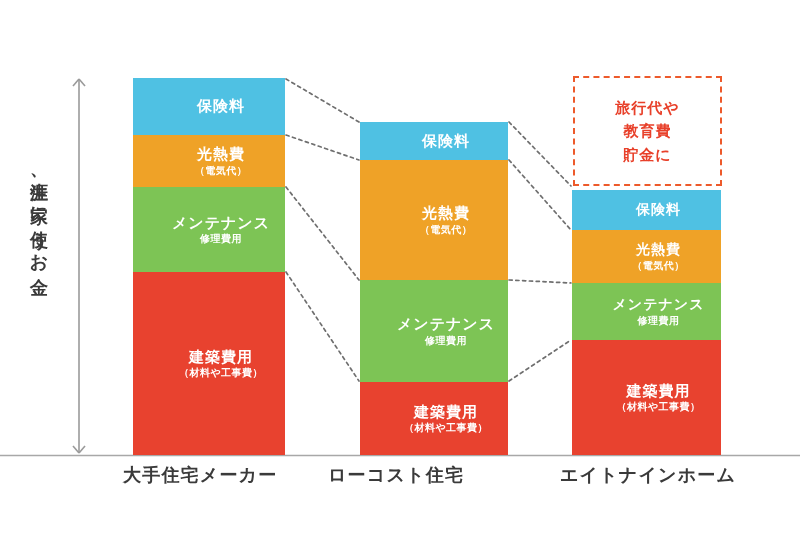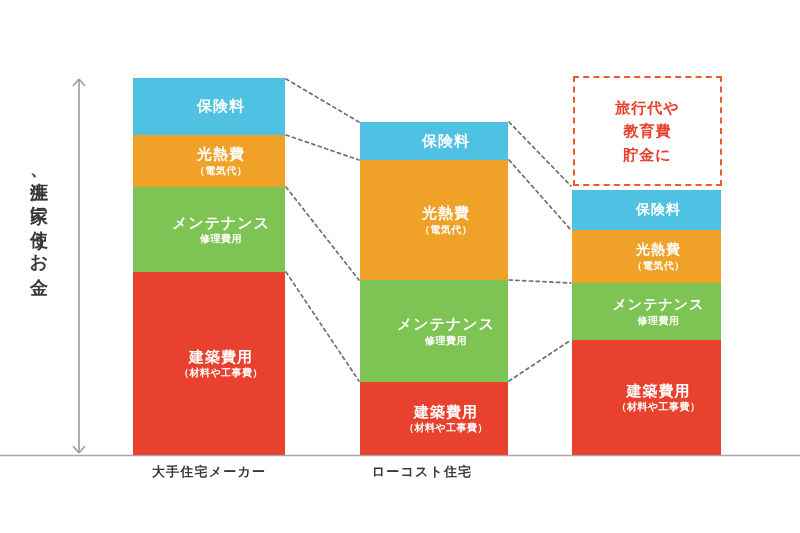--- a/index.html
+++ b/index.html
@@ -34,22 +34,21 @@
     text-align:center;
     box-sizing:border-box;
     padding-left:24px;
   }
   .seg .main{font-size:15px;font-weight:700;letter-spacing:1px;line-height:1.25;}
   .seg .sub{font-size:10px;font-weight:700;letter-spacing:0.5px;line-height:1.3;}
   .seg.small .main{font-size:14px;}
 
   .cat-label{
     position:absolute;
-    text-align:center;
-    font-size:13px;
+    font-size:18px;
     font-weight:700;
     color:#3a3a3a;
     letter-spacing:1.2px;
     white-space:nowrap;
   }
 
   .annotation-box{
     position:absolute;
     border:2px dashed #ED5A2B;
     box-sizing:border-box;
@@ -128,21 +127,21 @@
     </div>
     <div class="seg" style="top:158px;height:102px;background:#7DC455;">
       <div class="main">メンテナンス</div>
       <div class="sub">修理費用</div>
     </div>
     <div class="seg" style="top:260px;height:73px;background:#E8422F;">
       <div class="main">建築費用</div>
       <div class="sub">（材料や工事費）</div>
     </div>
   </div>
-  <div class="cat-label" style="left:336px;top:463px;width:172px;">ローコスト住宅</div>
+  <div class="cat-label" style="left:328px;top:463px;width:172px;">ローコスト住宅</div>
 
   <div class="annotation-box" style="left:573px;top:76px;width:149px;height:110px;">
     <div class="atext">
       <div>旅行代や</div>
       <div>教育費</div>
       <div>貯金に</div>
     </div>
   </div>
 
   <div class="bar" style="left:572px;top:190px;width:149px;height:265px;">
@@ -155,14 +154,15 @@
     </div>
     <div class="seg small" style="top:93px;height:57px;background:#7DC455;">
       <div class="main">メンテナンス</div>
       <div class="sub">修理費用</div>
     </div>
     <div class="seg" style="top:150px;height:115px;background:#E8422F;">
       <div class="main">建築費用</div>
       <div class="sub">（材料や工事費）</div>
     </div>
   </div>
+  <div class="cat-label" style="left:560px;top:463px;width:172px;">エイトナインホーム</div>
 
 </div>
 
 </body></html>

